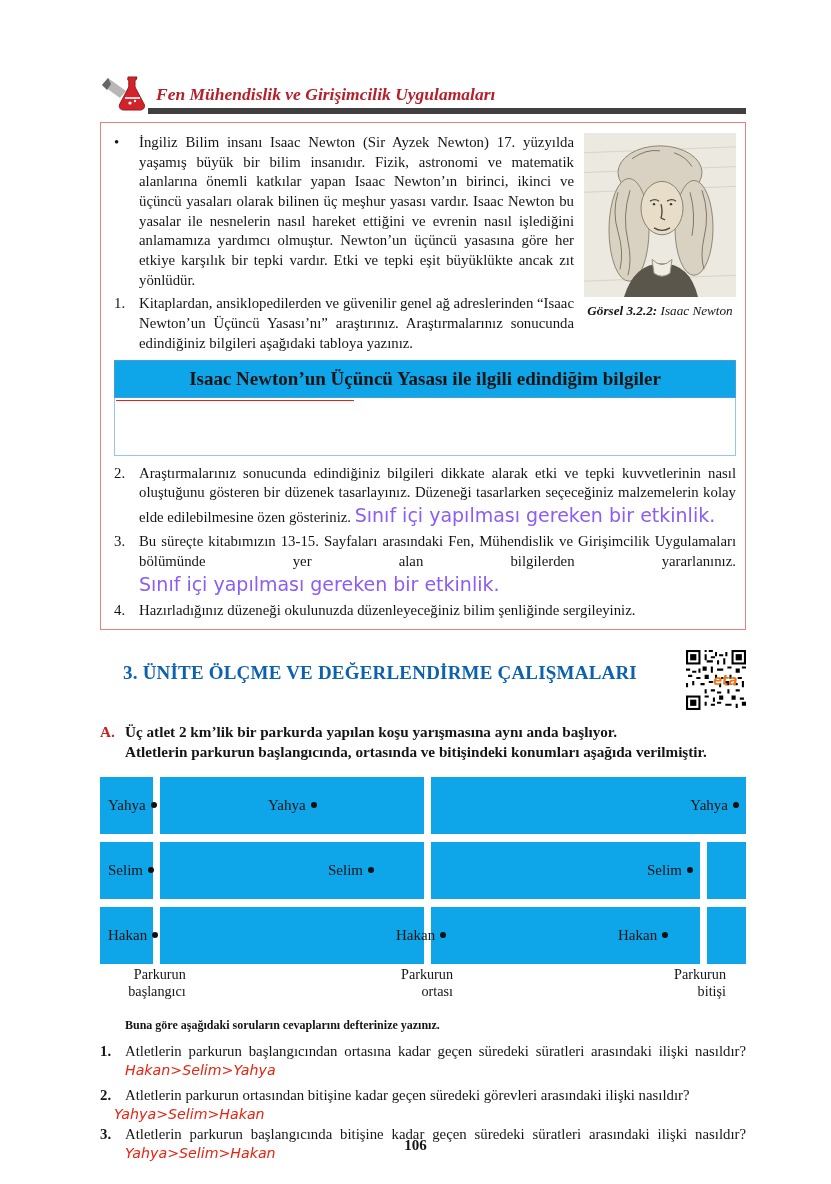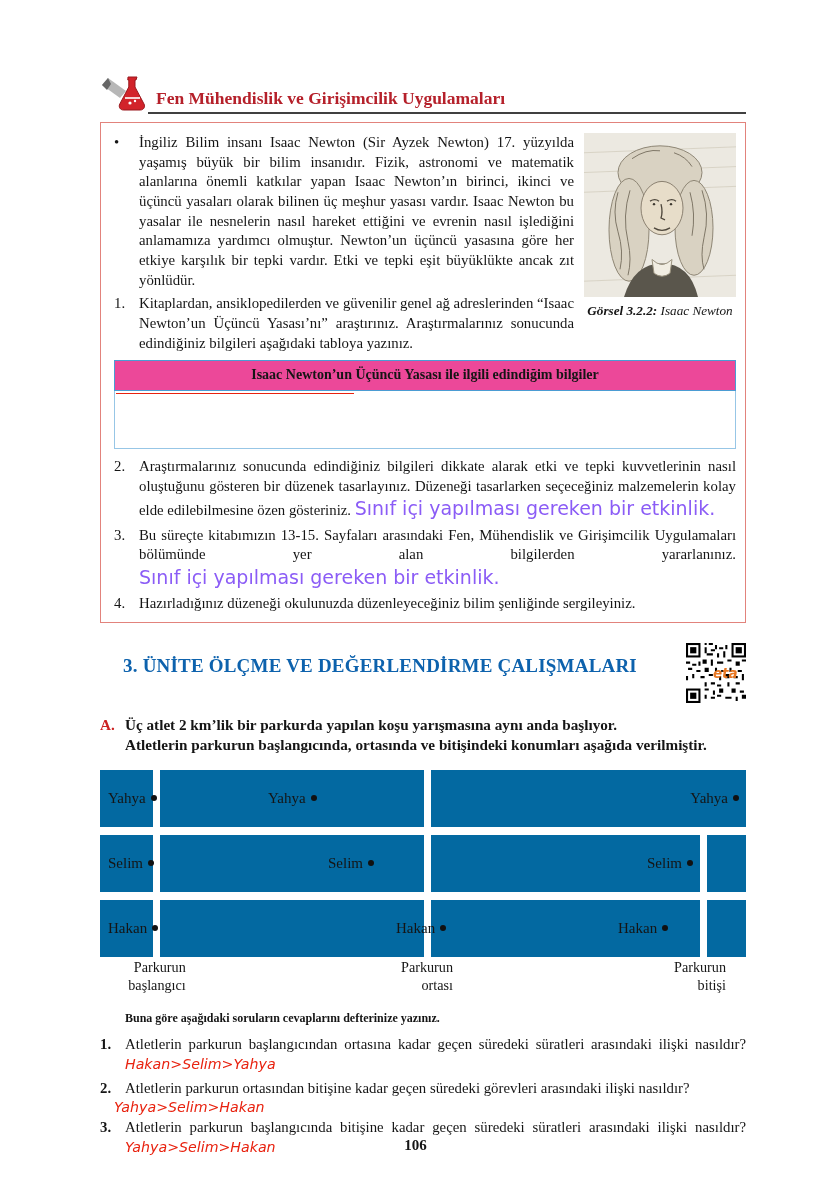--- a/index.html
+++ b/index.html
@@ -5,51 +5,51 @@
 <style>
   * { margin:0; padding:0; box-sizing:border-box; }
   html,body { background:#ffffff; }
   body { width:831px; height:1184px; font-family:"Liberation Serif", serif; color:#151515; }
   .page { position:relative; width:831px; height:1184px; background:#fff; overflow:hidden; }
   .content { position:absolute; left:100px; top:74px; width:646px; }
 
   
   .hdr { display:flex; align-items:flex-end; }
   .hdr-icon { width:48px; height:40px; flex-shrink:0; }
-  .hdr-rule { flex:1; border-bottom:2px solid #404040; padding-bottom:3px; }
+  .hdr-rule { flex:1; border-bottom:6px solid #404040; padding-bottom:3px;font-style:italic; }
   .hdr-title { color:#b5202a; font-weight:bold; font-size:17.5px; padding-left:8px; }
 
   
   .box { border:1px solid #e2837c; margin-top:8px; padding:10px 9px 8px 13px; font-size:14.8px; line-height:1.33; }
   .fig { float:right; width:152px; margin:0 0 2px 10px; }
   .fig svg { width:152px; height:164px; display:block; }
   .fig figcaption { font-size:13.2px; font-style:italic; text-align:center; margin-top:6px; line-height:1.25; }
   .cap-b { font-weight:bold; }
   .row { display:flex; margin-bottom:4px; }
   .row .marker { width:25px; flex-shrink:0; }
   .row p { flex:1; text-align:justify; }
   .tbl { clear:both; margin:7px 0 8px 0; }
-  .tbl-head { background:#ec4899; border:1px solid #4b9cd3; text-align:center; font-weight:bold; padding:5px 4px; font-size:14px; }
+  .tbl-head { background:#0ea5e9; border:1px solid #4b9cd3; text-align:center; font-weight:bold; padding:5px 4px; font-size:19px; }
   .tbl-body { border:1px solid #97c6e6; border-top:none; padding:1px 3px 4px 1px; min-height:58px; }
   .hand { font-family:"DejaVu Sans", sans-serif; color:#e8220f; font-size:14.2px; line-height:1.45; display:block; }
   .hand-underline { width:238px; border-bottom:1.6px solid #e8220f; margin-top:1px; }
   .red-note { color:#8b5cf6; font-family:"DejaVu Sans", sans-serif; font-size:19px; white-space:nowrap; }
 
   
   .sec-head { position:relative; margin-top:20px; height:60px; }
   .sec-title { color:#0d62ad; font-size:19px; font-weight:bold; text-align:center; padding:12px 86px 0 0; letter-spacing:0.2px; }
   .qr { position:absolute; right:0; top:0; width:60px; height:60px; }
 
   
   .prompt { margin-top:12px; font-weight:bold; font-size:15.2px; display:flex; line-height:1.35; }
   .prompt .letter { color:#cc2222; width:25px; flex-shrink:0; }
 
   
   .track { position:relative; margin-top:14px; width:646px; }
-  .trow { position:relative; height:57px; background:#0369a1; margin-bottom:8px; }
+  .trow { position:relative; height:57px; background:#0ea5e9; margin-bottom:8px; }
   .tdiv { position:absolute; top:0; bottom:0; width:7px; background:#fff; z-index:1; }
   .tlabel { position:absolute; top:0; height:57px; display:flex; align-items:center; gap:5px; font-size:15px; z-index:2; }
   .dot { width:6px; height:6px; background:#111; border-radius:50%; flex-shrink:0; }
   .markers { position:relative; height:40px; font-size:14.2px; margin-top:2px; }
   .mlabel { position:absolute; top:0; text-align:right; line-height:1.25; transform:translateX(-50%); }
 
   
   .instr { font-weight:bold; margin:12px 0 9px 25px; font-size:12px; }
   .q { display:flex; margin-bottom:5px; font-size:14.8px; line-height:1.33; }
   .q .qnum { width:25px; font-weight:bold; flex-shrink:0; }

